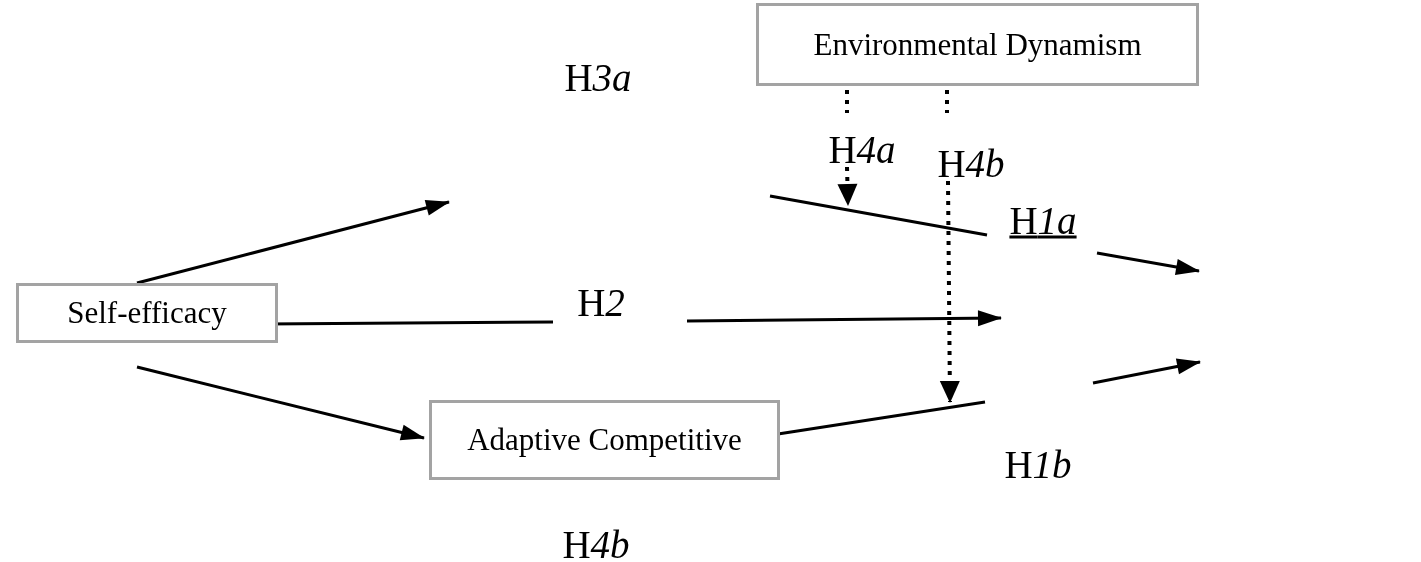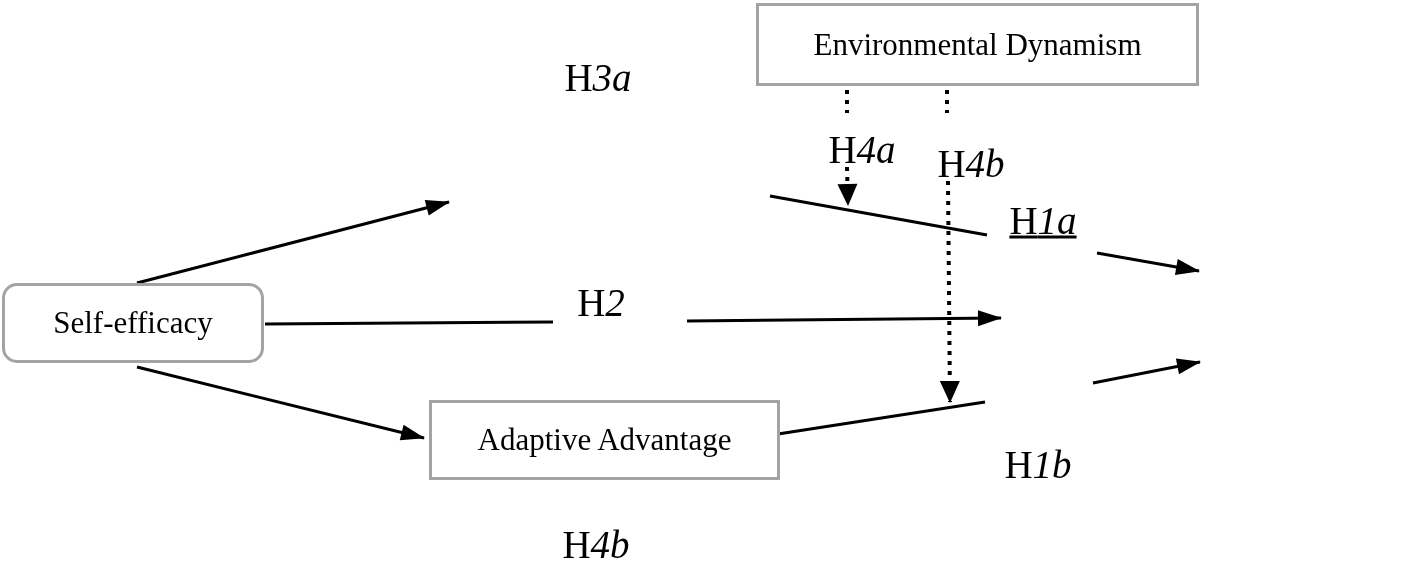--- a/index.html
+++ b/index.html
@@ -104,26 +104,26 @@
       <line class="dotted-line" x1="947" y1="90" x2="947" y2="113"></line>
       <line class="dotted-line" x1="948" y1="181" x2="950" y2="402" marker-end="url(#arrow-wide)"></line>
     </g>
   </svg>
 
   <div class="node" style="left:756px; top:3px; width:443px; height:83px;">
     <span>Environmental Dynamism</span>
   </div>
 
 
-  <div class="node" style="left:2px; top:283px; width:262px; height:80px;border-radius:15px;">
+  <div class="node" style="left:16px; top:283px; width:262px; height:60px;">
     <span>Self-efficacy</span>
   </div>
 
   <div class="node" style="left:429px; top:400px; width:351px; height:80px;">
-    <span>Adaptive Advantage</span>
+    <span>Adaptive Competitive</span>
   </div>
 
 
   <div class="hlabel" style="left:598px; top:77px;">
     <span>H</span><span class="it">3a</span>
   </div>
 
   <div class="hlabel" style="left:836px; top:149px;margin-left:26px;">
     <span>H</span><span class="it">4a</span>
   </div>

